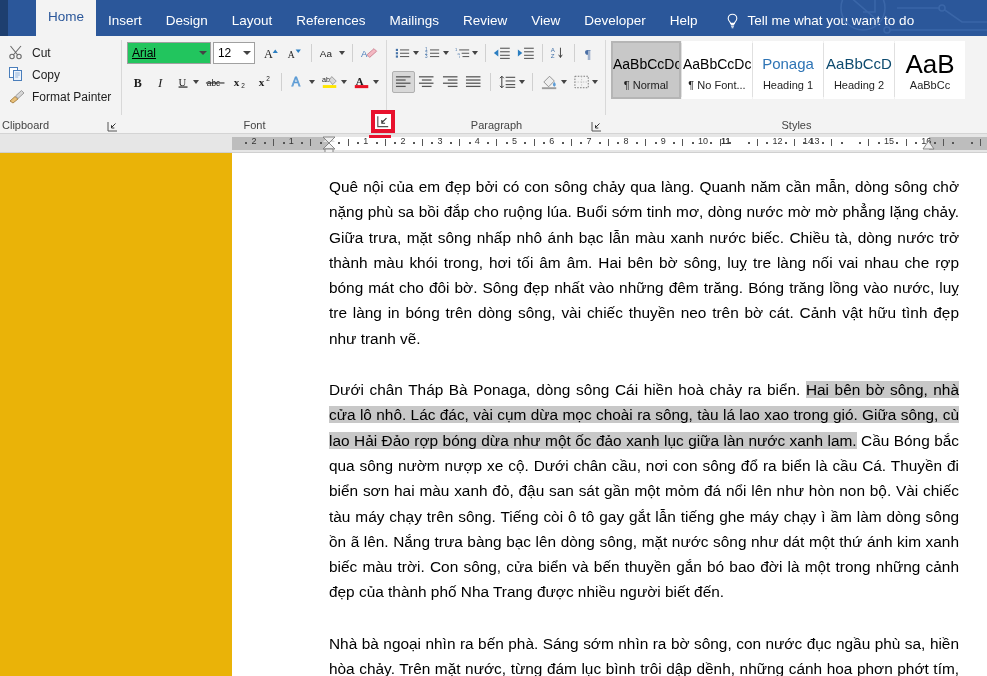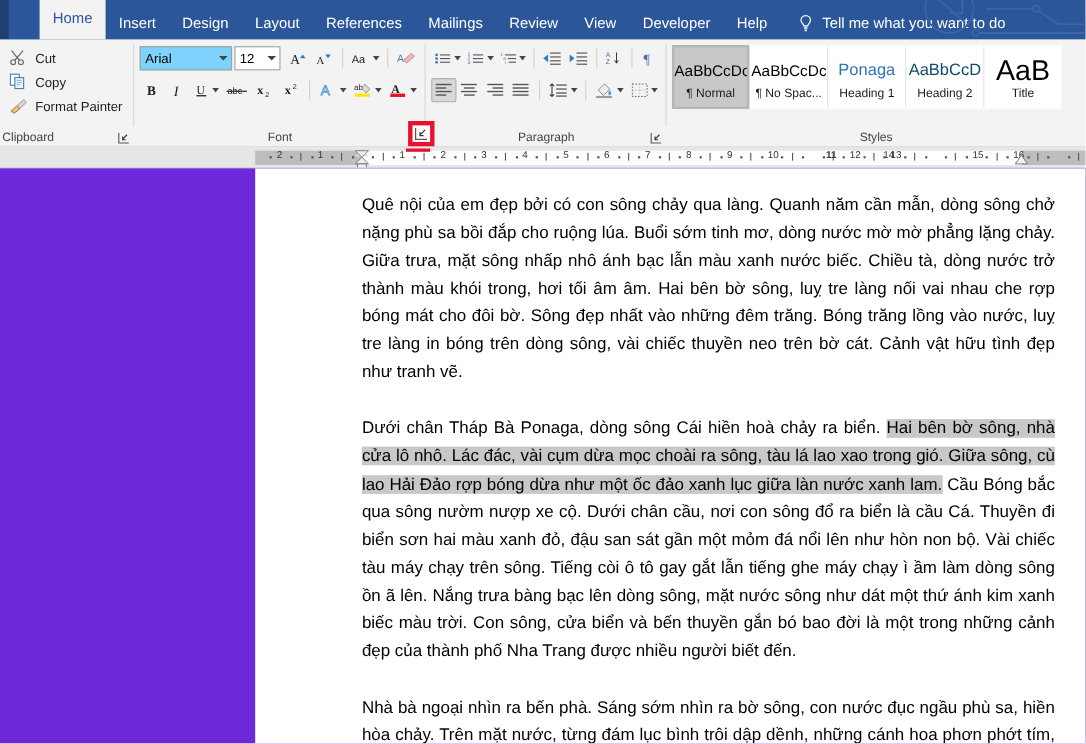--- a/index.html
+++ b/index.html
@@ -86,24 +86,24 @@
   }
   .clipitem .ico { width: 20px; height: 18px; flex: 0 0 20px; margin-right: 4px; }
   .clip .caption { text-align: left; padding-left: 2px; }
 
   
   .fontg { width: 265px; }
   .frow { display: flex; align-items: center; height: 25px; }
   .frow.r2 { margin-top: 4px; }
   .fontbox {
     width: 95px; height: 22px;
-    border: 1px solid #a0a0a0; background: #7dd3fc;
+    border: 1px solid #a0a0a0; background: #22c55e;
     font-size: 12px; color: #000;
     display: flex; align-items: center;
-    padding-left: 4px; position: relative; cursor: text;
+    padding-left: 4px; position: relative; cursor: text; text-decoration: underline;
   }
   .sizebox {
     width: 47px; height: 22px; margin-left: 2px;
     border: 1px solid #a0a0a0; background: #fff;
     font-size: 12px; color: #000;
     display: flex; align-items: center;
     padding-left: 4px; position: relative; cursor: text;
   }
   .cbarrow {
     position: absolute; right: 3px; top: 50%; margin-top: -2px;
@@ -185,21 +185,21 @@
   .indent-top {
     position: absolute; width: 0; height: 0;
     border-left: 6px solid transparent; border-right: 6px solid transparent;
   }
   .indent-hang { border-bottom: 6px solid #e0e0e0; }
 
   
   .docarea {
     position: relative;
     height: 523px;
-    background: #6d28d9;
+    background: #eab308;
     overflow: hidden;
   }
   .page {
     position: absolute; left: 232px; top: 0;
     width: 755px; min-height: 523px;
     background: #ffffff;
   }
   .pagebody {
     padding: 21px 28px 0 97px;
   }
@@ -574,36 +574,36 @@
     <div class="group styleg">
       <div class="body">
         <div class="stylebox" id="styles-holder">
             <div class="stylecard normal sel">
               <div class="prev">AaBbCcDc</div>
               <div class="nm">¶ Normal</div>
             </div>
             <div class="style-divider"></div>
             <div class="stylecard normal">
               <div class="prev">AaBbCcDc</div>
-              <div class="nm">¶ No Spac...</div>
+              <div class="nm">¶ No Font...</div>
             </div>
             <div class="style-divider"></div>
             <div class="stylecard h1">
               <div class="prev">Ponaga</div>
               <div class="nm">Heading 1</div>
             </div>
             <div class="style-divider"></div>
             <div class="stylecard h2">
               <div class="prev">AaBbCcD</div>
               <div class="nm">Heading 2</div>
             </div>
             <div class="style-divider"></div>
             <div class="stylecard title">
               <div class="prev">AaB</div>
-              <div class="nm">Title</div>
+              <div class="nm">AaBbCc</div>
             </div>
           </div>
       </div>
       <div class="caption">Styles</div>
     </div>
   </div>
 
   <div class="redbox">
     <div class="glyph">
       <svg width="16" height="15" viewBox="0 0 13 13">
@@ -630,21 +630,21 @@
         <span class="rtick" style="left: 363.2px;">1</span>
         <span class="rtick" style="left: 400.4px;">2</span>
         <span class="rtick" style="left: 437.6px;">3</span>
         <span class="rtick" style="left: 474.8px;">4</span>
         <span class="rtick" style="left: 512px;">5</span>
         <span class="rtick" style="left: 549.2px;">6</span>
         <span class="rtick" style="left: 586.4px;">7</span>
         <span class="rtick" style="left: 623.6px;">8</span>
         <span class="rtick" style="left: 660.8px;">9</span>
         <span class="rtick" style="left: 698px;">10</span>
-        <span class="rtick" style="left: 751px; font-weight: bold;">11</span>
+        <span class="rtick" style="left: 721px; font-weight: bold;">11</span>
         <span class="rtick" style="left: 772.4px;">12</span>
         <span class="rtick" style="left: 809.6px;">13</span>
         <span class="rtick" style="left: 803px; text-align: right;">14</span>
         <span class="rtick" style="left: 884px;">15</span>
         <span class="rtick" style="left: 921.2px;">16</span>
         <span class="rtick" style="left: 1016px;">17</span>
         <span class="rpipe" style="left: 347.6px;"></span>
         <span class="rpipe" style="left: 384.8px;"></span>
         <span class="rpipe" style="left: 422px;"></span>
         <span class="rpipe" style="left: 459.2px;"></span>

